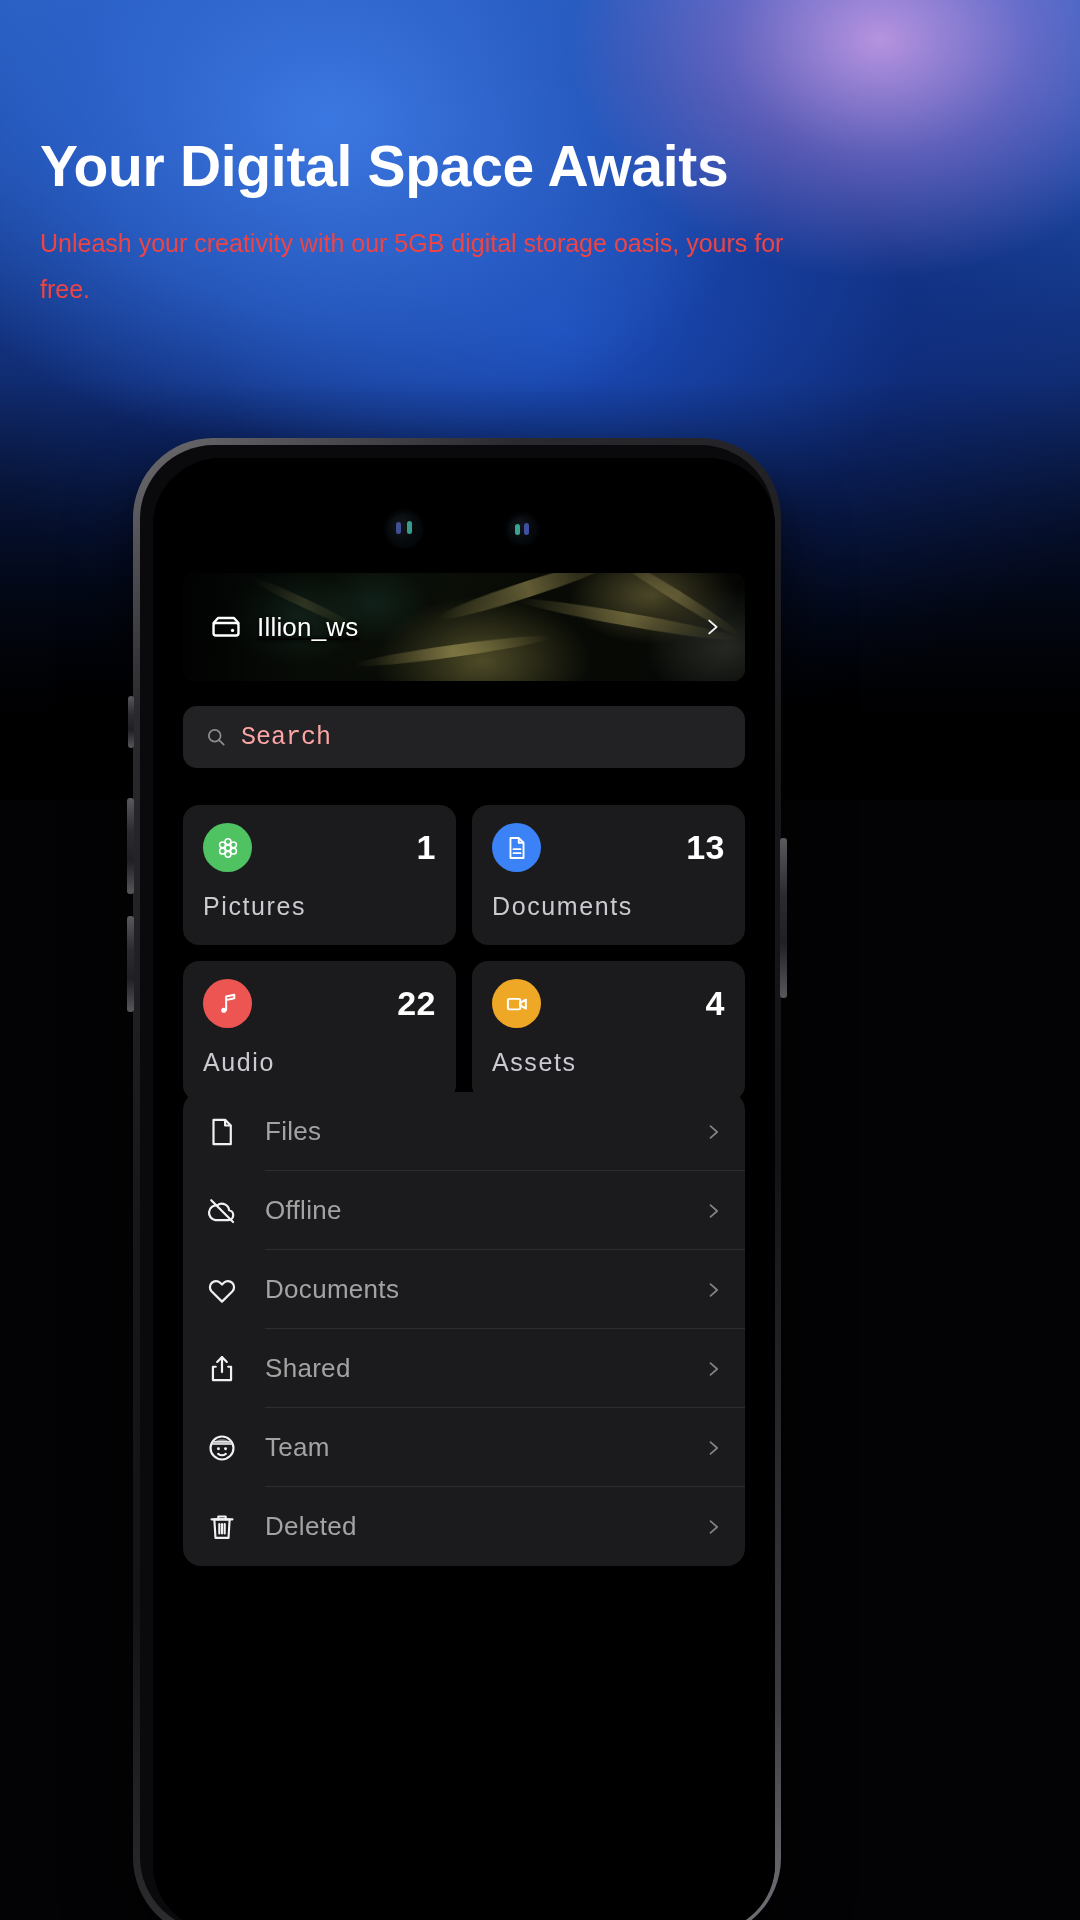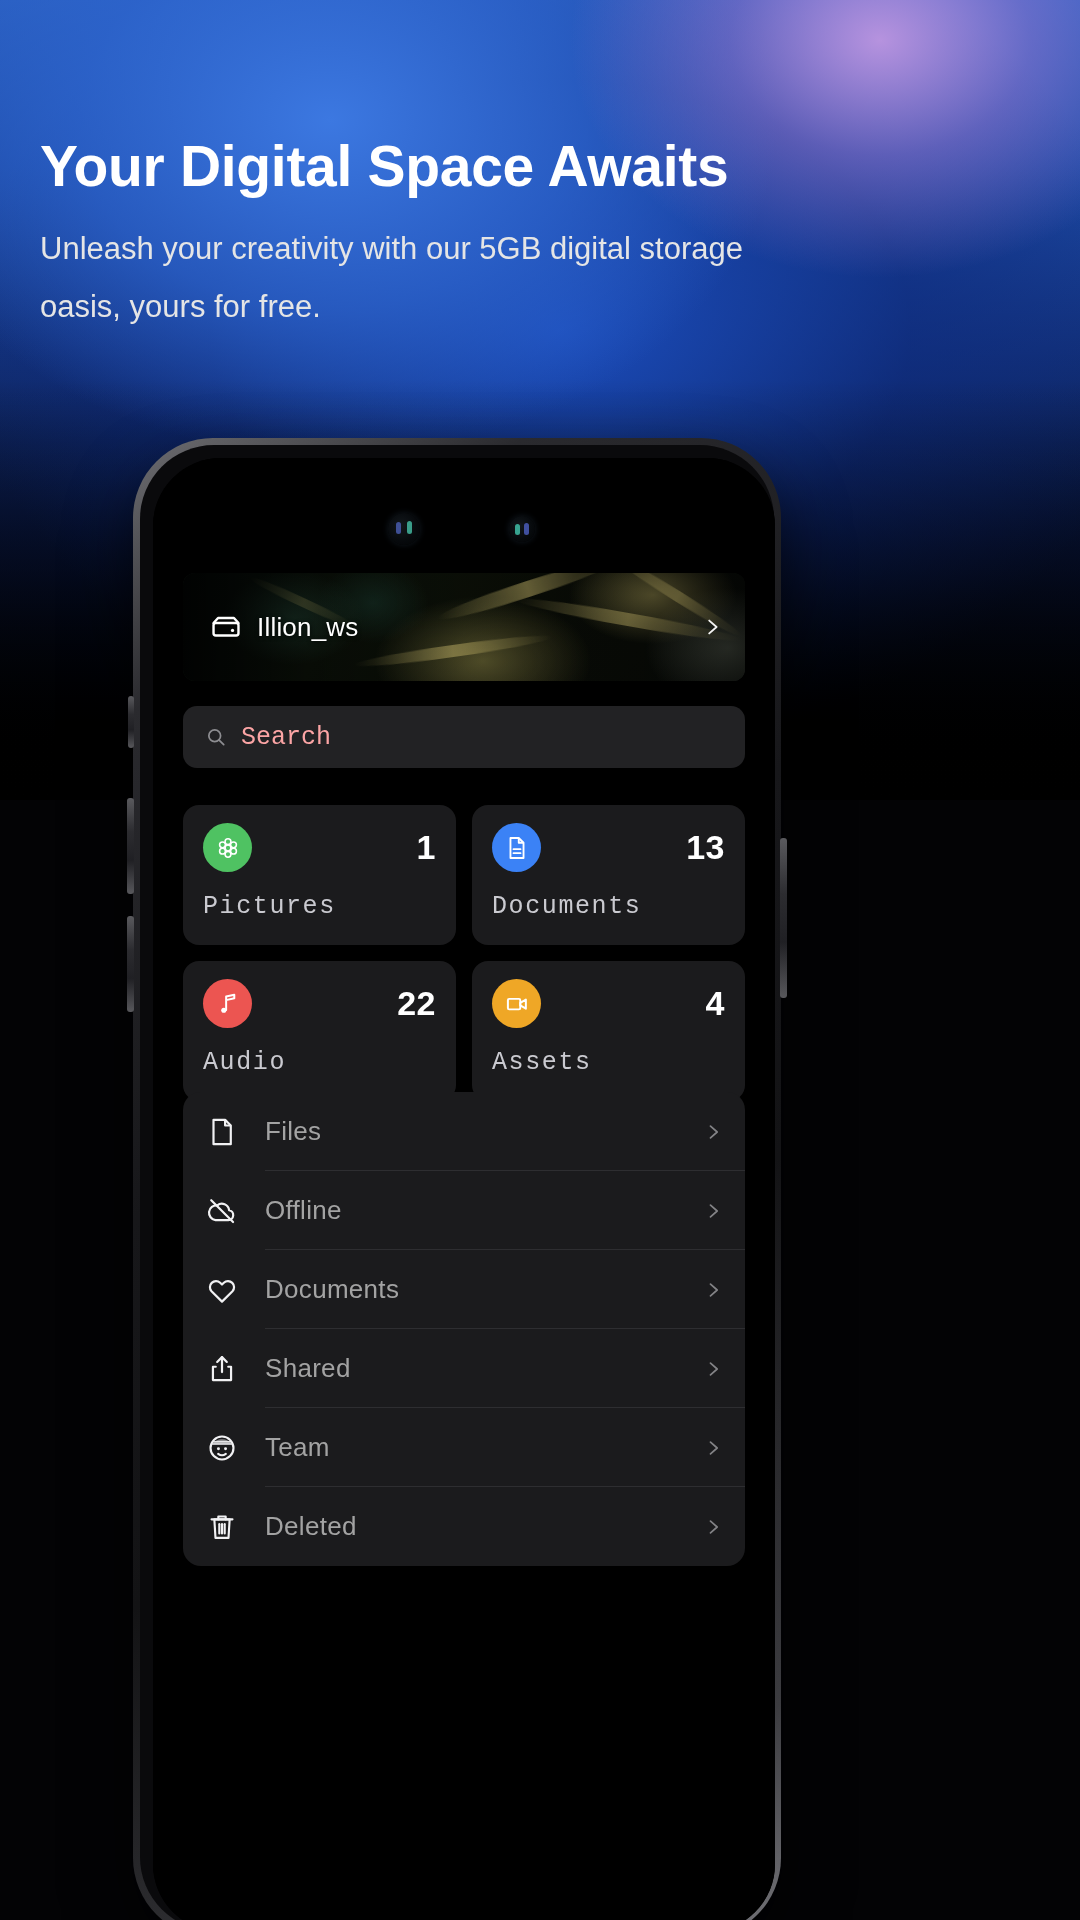--- a/index.html
+++ b/index.html
@@ -44,23 +44,23 @@
     font-size: 57px;
     line-height: 68px;
     letter-spacing: -0.3px;
     color: #ffffff;
     white-space: nowrap;
   }
   .hero-sub {
     margin-top: 20px;
     font-family: "Liberation Sans Narrow", "Liberation Sans", sans-serif;
     font-weight: 400;
-    font-size: 31px;
-    line-height: 58px;
-    color: #e5e5e5;
+    font-size: 25px;
+    line-height: 46px;
+    color: #ef4444;
     width: 772px;
   }
 
   
   .phone-wrap {
     position: absolute;
     left: 133px; top: 438px;
     width: 648px; height: 1500px;
   }
   .phone-shadow {
@@ -145,20 +145,21 @@
     filter: blur(0.4px);
   }
   .ws-vignette {
     position: absolute; inset: 0;
     background: linear-gradient(90deg, rgba(0,0,0,0.88) 0%, rgba(0,0,0,0.35) 22%, rgba(0,0,0,0.12) 50%, rgba(0,0,0,0.25) 80%, rgba(0,0,0,0.5) 100%);
   }
   .ws-row {
     position: absolute; inset: 0;
     display: flex; align-items: center;
     padding: 0 22px 0 26px;
+    text-decoration: underline;
   }
   .ws-icon { width: 34px; height: 34px; flex: 0 0 auto; margin-right: 14px; }
   .ws-name {
     font-size: 26px; font-weight: 500; color: #ffffff;
     letter-spacing: 0.2px;
     text-shadow: 0 1px 4px rgba(0,0,0,0.9);
   }
   .ws-chev { margin-left: auto; width: 22px; height: 22px; opacity: .95; }
 
   
@@ -182,21 +183,21 @@
     border-radius: 16px;
     padding: 18px 20px 0 20px;
     position: relative;
   }
   .stat-top { display: flex; align-items: center; justify-content: space-between; }
   .stat-badge {
     width: 49px; height: 49px; border-radius: 50%;
     display: flex; align-items: center; justify-content: center;
   }
   .stat-count { font-size: 34px; font-weight: 700; color: #ffffff; letter-spacing: .5px; }
-  .stat-label { margin-top: 20px; font-size: 25px; color: #cacad0; letter-spacing: 1.6px; font-family: Liberation Mono, monospace; }
+  .stat-label { margin-top: 20px; font-size: 25px; color: #cacad0; letter-spacing: 1.6px; }
 
   
   .nav-list {
     position: absolute; left: 30px; top: 634px;
     width: 562px;
     background: #1b1b1d;
     border-radius: 18px;
     overflow: hidden;
   }
   .nav-item {

